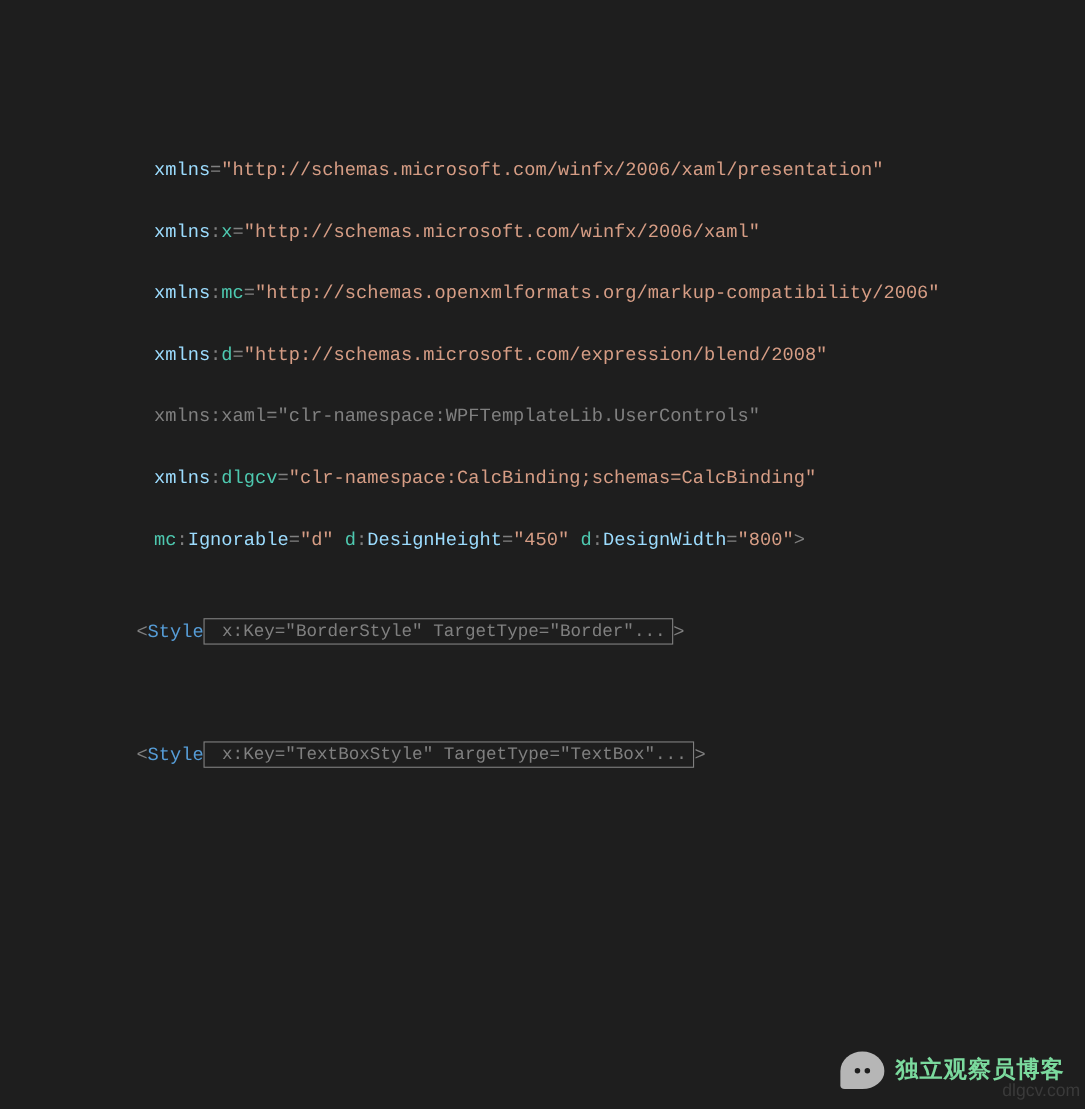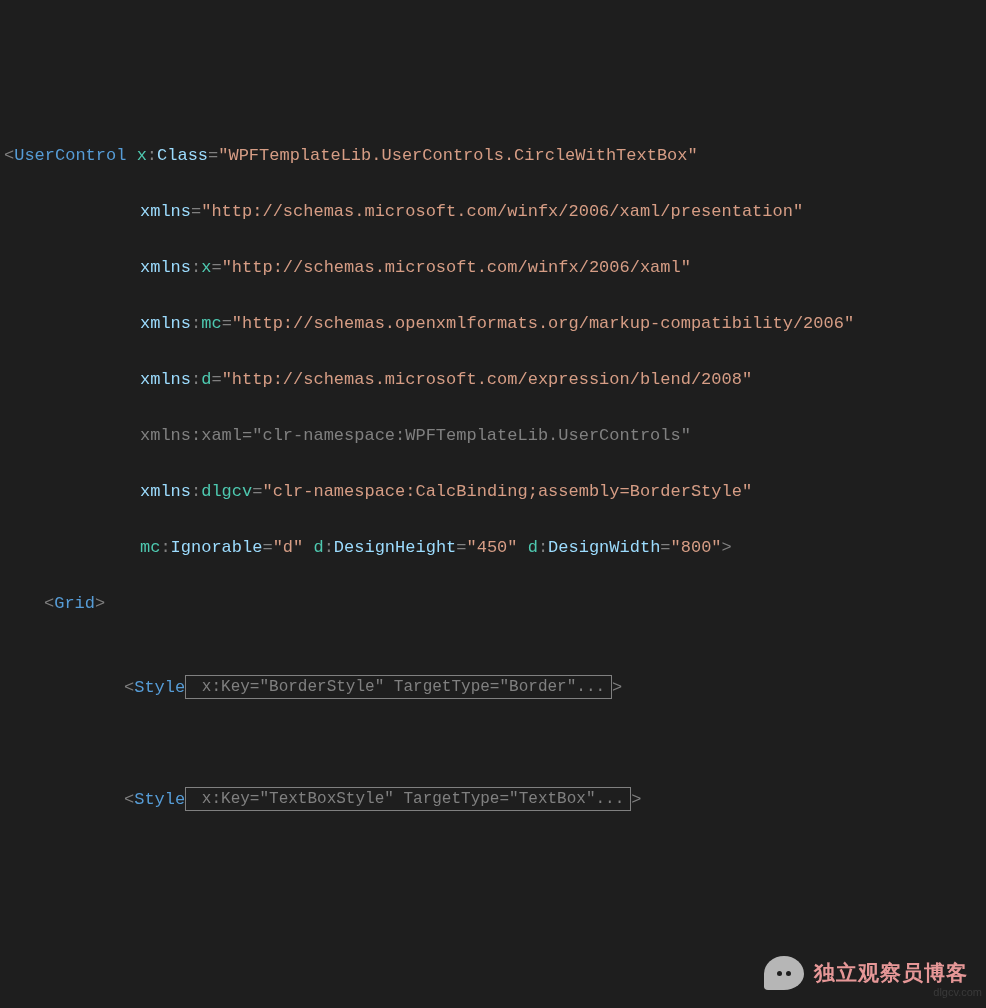--- a/index.html
+++ b/index.html
@@ -51,50 +51,48 @@
   .watermark .bubble {
     width: 40px; height: 34px;
     border-radius: 50% 50% 50% 4px / 52% 52% 48% 10%;
     background: #c7c7c7;
     position: relative;
     display:flex; align-items:center; justify-content:center;
   }
   .watermark .dots { display:flex; gap:4px; }
   .watermark .dots span { width:5px; height:5px; border-radius:50%; background:#1e1e1e; }
   .watermark .text {
-    color: #fca5a5;
+    color: #86efac;
     font-family: "Microsoft YaHei", sans-serif;
     font-size: 21px;
     font-weight: bold;
     letter-spacing: 1px;
   }
   .corner {
     position: absolute;
     right: 4px;
     bottom: 2px;
     font-family: sans-serif;
-    font-size: 11px;
+    font-size: 16px;
     color: #3a3a3a;
   }
 </style>
 </head>
 <body>
 
 
 
 <div class="code">
-<div class="i1"><span class="p">&lt;</span><span class="el">UserControl</span> <span class="ns">x</span><span class="p">:</span><span class="at">Class</span><span class="p">=</span><span class="st">"<span>WPFTemplateLib.UserControls.CircleWithTextBox</span>"</span></div>
 <div class="i-attr"><span class="at">xmlns</span><span class="p">=</span><span class="st">"<span>http://schemas.microsoft.com/winfx/2006/xaml/presentation</span>"</span></div>
 <div class="i-attr"><span class="at">xmlns</span><span class="p">:</span><span class="ns">x</span><span class="p">=</span><span class="st">"<span>http://schemas.microsoft.com/winfx/2006/xaml</span>"</span></div>
 <div class="i-attr"><span class="at">xmlns</span><span class="p">:</span><span class="ns">mc</span><span class="p">=</span><span class="st">"<span>http://schemas.openxmlformats.org/markup-compatibility/2006</span>"</span></div>
 <div class="i-attr"><span class="at">xmlns</span><span class="p">:</span><span class="ns">d</span><span class="p">=</span><span class="st">"<span>http://schemas.microsoft.com/expression/blend/2008</span>"</span></div>
 <div class="i-attr"><span class="dim">xmlns</span><span class="dim">:</span><span class="dim">xaml</span><span class="dim">=</span><span class="dim">"<span>clr-namespace:WPFTemplateLib.UserControls</span>"</span></div>
-<div class="i-attr"><span class="at">xmlns</span><span class="p">:</span><span class="ns">dlgcv</span><span class="p">=</span><span class="st">"<span>clr-namespace:CalcBinding;assembly=BorderStyle</span>"</span></div>
+<div class="i-attr"><span class="at">xmlns</span><span class="p">:</span><span class="ns">dlgcv</span><span class="p">=</span><span class="st">"<span>clr-namespace:CalcBinding;schemas=CalcBinding</span>"</span></div>
 <div class="i-attr"><span class="ns">mc</span><span class="p">:</span><span class="at">Ignorable</span><span class="p">=</span><span class="st">"<span>d</span>"</span> <span class="ns">d</span><span class="p">:</span><span class="at">DesignHeight</span><span class="p">=</span><span class="st">"<span>450</span>"</span> <span class="ns">d</span><span class="p">:</span><span class="at">DesignWidth</span><span class="p">=</span><span class="st">"<span>800</span>"</span><span class="p">&gt;</span></div>
-<div class="i2"><span class="p">&lt;</span><span class="el">Grid</span><span class="p">&gt;</span></div>
 
 <div class="i4"><span class="p">&lt;</span><span class="el">Style</span><span class="fold"> x:Key="BorderStyle" TargetType="Border"...</span><span class="p">&gt;</span></div>
 <div>&nbsp;</div>
 <div class="i4"><span class="p">&lt;</span><span class="el">Style</span><span class="fold"> x:Key="TextBoxStyle" TargetType="TextBox"...</span><span class="p">&gt;</span></div>
 
 
 
 
 
 

